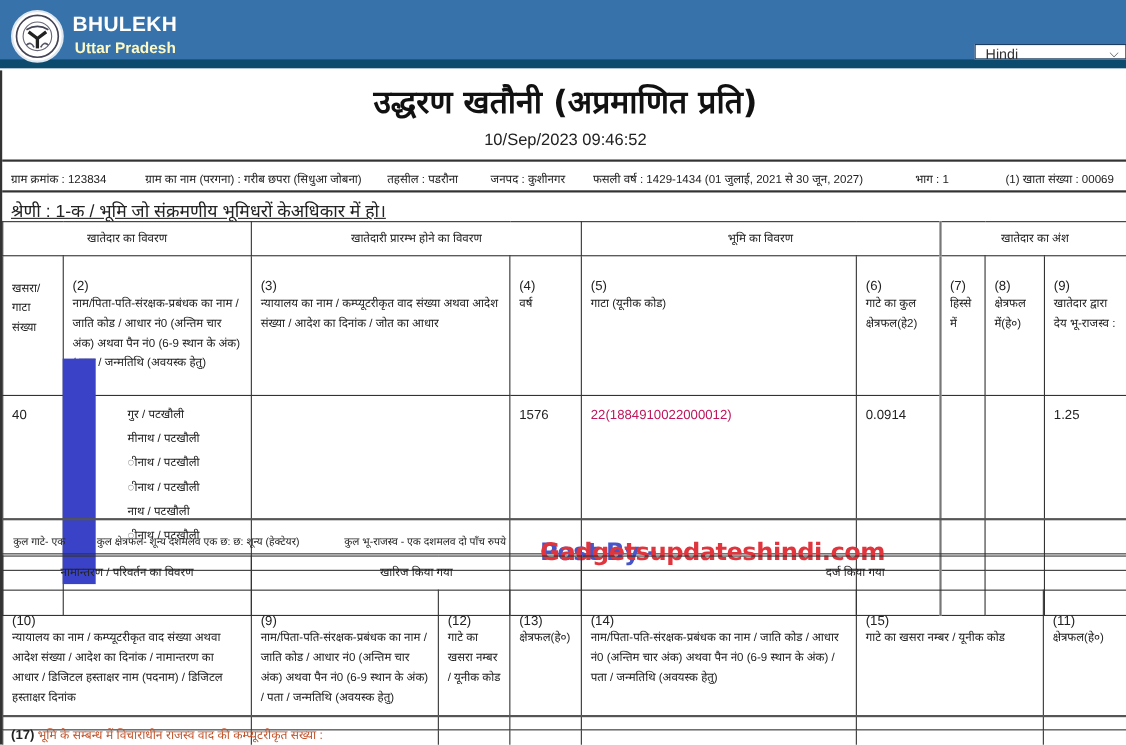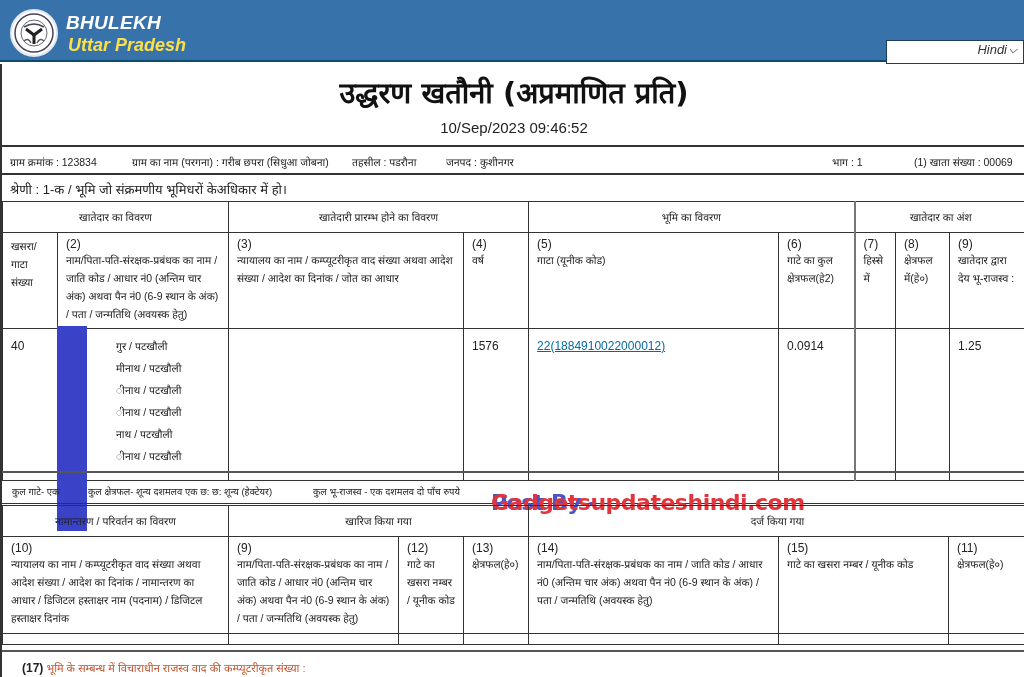--- a/index.html
+++ b/index.html
@@ -1,52 +1,52 @@
 <!DOCTYPE html>
 <html><head>
 <meta charset="utf-8">
 <style>
   * { box-sizing: border-box; margin: 0; padding: 0; }
   html, body { width: 1024px; height: 677px; overflow: hidden; background: #ffffff; }
   body { font-family: "Liberation Sans", "DejaVu Sans", sans-serif; color: #222; position: relative; }
 
   
-  .topbar { position: absolute; left: 0; top: 0; width: 1024px; height: 62px; background: #3772aa; border-bottom: 2px solid #0c4a6e; font-style: italic; }
+  .topbar { position: absolute; left: 0; top: 0; width: 1024px; height: 62px; background: #3772aa; border-bottom: 8px solid #0c4a6e; }
   .logo { position: absolute; left: 10px; top: 9px; width: 48px; height: 48px; border-radius: 50%; background: #ffffff; border: 2px solid #dfe7f0; }
   .logo svg { width: 44px; height: 44px; }
   .brand-title { position: absolute; left: 66px; top: 12px; color: #ffffff; font-weight: bold; font-size: 19px; letter-spacing: 0.3px; }
-  .brand-sub { position: absolute; left: 68px; top: 35px; color: #fde047; font-weight: bold; font-size: 18px; }
-  .lang-select { position: absolute; left: 886px; top: 40px; width: 138px; height: 24px; background: #fff; border: 1px solid #1c3c63; font-size: 13px; color: #333; padding: 1px 16px 0 9px; text-align: right; }
+  .brand-sub { position: absolute; left: 68px; top: 35px; color: #fef9c3; font-weight: bold; font-size: 14px; }
+  .lang-select { position: absolute; left: 886px; top: 40px; width: 138px; height: 14px; background: #fff; border: 1px solid #1c3c63; font-size: 13px; color: #333; padding: 1px 0 0 9px; }
   .lang-select .chev { position: absolute; right: 6px; top: 2px; font-size: 11px; color: #333; }
 
   
   .doc { position: absolute; left: 0; top: 64px; width: 1024px; height: 613px; border-left: 2px solid #333; }
   .title { position: absolute; left: 0; width: 1024px; top: 8px; text-align: center; font-size: 29px; font-weight: bold; font-family: "DejaVu Sans", sans-serif; color: #111; }
   .timestamp { position: absolute; left: 0; width: 1024px; top: 55px; text-align: center; font-size: 15px; color: #222; }
 
   .info-row { position: absolute; left: 0; top: 81px; width: 1024px; height: 30px; border-top: 2px solid #333; border-bottom: 2px solid #333; font-size: 10.5px; }
   .info-row span { position: absolute; top: 8px; white-space: nowrap; }
-  .category { position: absolute; left: 8px; top: 116px; font-size: 13px; }
+  .category { position: absolute; left: 8px; top: 116px; font-size: 16px; text-decoration: underline; }
 
   table.grid { position: absolute; border-collapse: collapse; font-size: 10.5px; table-layout: fixed; }
-  table.grid td { border: 1px solid #333; vertical-align: top; padding: 4px 8px; line-height: 18px; }
+  table.grid td { border: 1px solid #333; vertical-align: top; padding: 20px 8px; line-height: 18px; }
   table.grid td.head { text-align: center; vertical-align: middle; padding: 6px; }
   table.grid td .n { font-size: 12px; display: block; line-height: 14px; }
   .thick-l { border-left: 2px solid #777 !important; }
 
   .redact { position: absolute; left: 55px; top: 262px; width: 30px; height: 205px; background: #3a43c8; }
-  .gata-link { color: #0369a1; text-decoration: underline; }
+  .gata-link { color: #be185d; }
 
   .totals { position: absolute; left: 0; top: 407px; width: 1024px; height: 33px; border-top: 2px solid #555; border-bottom: 1px solid #333; font-size: 9.5px; }
   .totals span { position: absolute; top: 12px; white-space: nowrap; }
   .watermark { position: absolute; left: 489px; top: 5px; font-size: 22px; font-weight: bold; font-family: "DejaVu Sans", sans-serif; letter-spacing: -0.5px; }
   .wm-blue { color: #4655c8; }
   .wm-red { color: #e0353d; }
 
-  .footer-17 { position: absolute; left: 8px; top: 596px; font-size: 11px; margin-left: 12px; }
+  .footer-17 { position: absolute; left: 8px; top: 596px; font-size: 11px; }
   .footer-17 .lbl { font-weight: bold; font-size: 12px; color: #222; }
   .footer-17 .txt { color: #c0522a; }
   .hr-line { position: absolute; left: 0; width: 1024px; border-top: 2px solid #555; }
 </style>
 </head>
 <body>
 
 <div class="topbar">
   <div class="logo">
     <svg viewBox="0 0 44 44">
@@ -69,20 +69,21 @@
 
 <div class="doc">
   <div class="title">उद्धरण खतौनी (अप्रमाणित प्रति)</div>
   <div class="timestamp">10/Sep/2023 09:46:52</div>
 
   <div class="info-row">
     <span style="left:8px">ग्राम क्रमांक : 123834</span>
     <span style="left:130px">ग्राम का नाम (परगना) : गरीब छपरा (सिधुआ जोबना)</span>
     <span style="left:350px">तहसील : पडरौना</span>
     <span style="left:444px">जनपद : कुशीनगर</span>
+    <span style="left:537px">फसली वर्ष : 1429-1434 (01 जुलाई, 2021 से 30 जून, 2027)</span>
     <span style="left:830px">भाग : 1</span>
     <span style="left:912px">(1) खाता संख्या : 00069</span>
   </div>
 
   <div class="category">श्रेणी : 1-क / भूमि जो संक्रमणीय भूमिधरों केअधिकार में हो।</div>
 
   <table class="grid" style="left:0; top:137px; width:1024px;">
     <colgroup>
       <col style="width:55px">
         <col style="width:171px">

